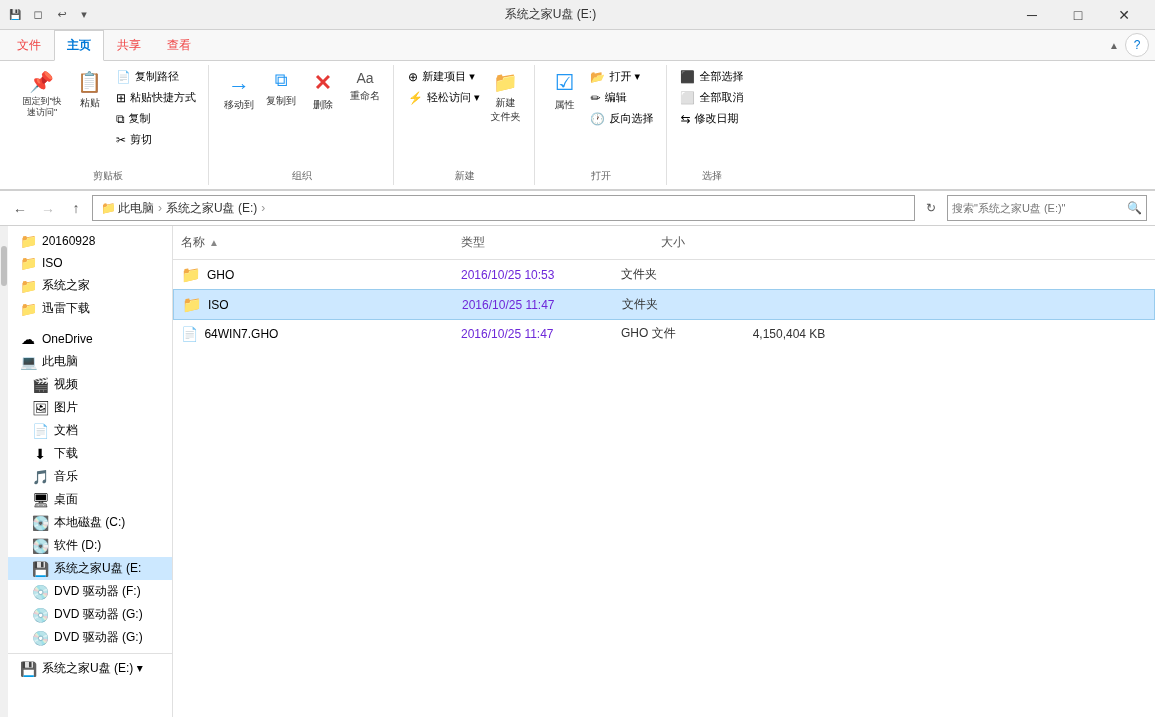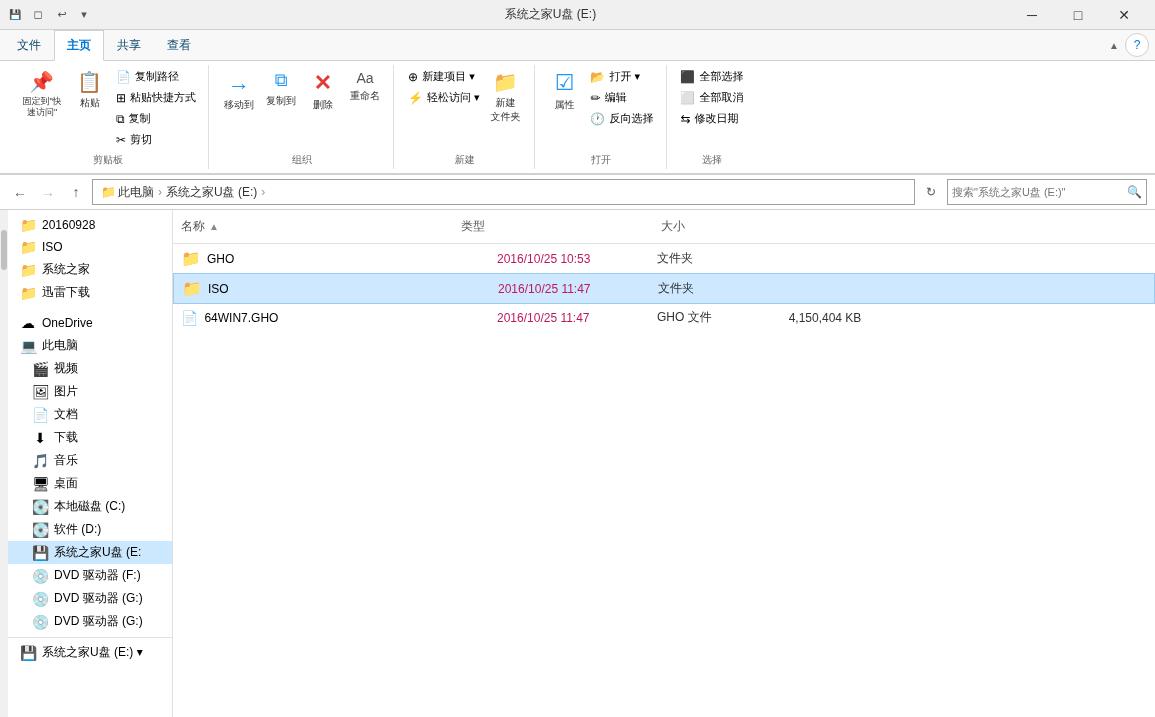--- a/index.html
+++ b/index.html
@@ -16,26 +16,26 @@
     }
     .title-bar-icons { display: flex; gap: 4px; align-items: center; }
     .title-icon { width: 16px; height: 16px; display: flex; align-items: center; justify-content: center; font-size: 10px; }
     .title-text { flex: 1; text-align: center; font-size: 12px; color: #333; }
     .title-controls { display: flex; }
     .title-btn { width: 46px; height: 30px; display: flex; align-items: center; justify-content: center; font-size: 14px; cursor: pointer; color: #333; }
 
     
     .ribbon { background: #f8f8f8; border-bottom: 1px solid #d0d0d0; }
     .ribbon-tabs { display: flex; padding: 0 4px; border-bottom: 1px solid #d0d0d0; }
-    .ribbon-tab { padding: 6px 12px; font-size: 12px; cursor: pointer; color: #0c4a6e; border: 1px solid transparent; margin-bottom: -1px; }
+    .ribbon-tab { padding: 6px 12px; font-size: 12px; cursor: pointer; color: #ef4444; border: 1px solid transparent; margin-bottom: -1px; }
     .ribbon-tab.active { background: white; border-color: #d0d0d0 #d0d0d0 white #d0d0d0; color: #0078d7; font-weight: bold; }
     .ribbon-content { display: flex; padding: 4px 8px; align-items: stretch; gap: 2px; background: white; border-bottom: 1px solid #d0d0d0; }
     .ribbon-group { display: flex; flex-direction: column; align-items: center; border-right: 1px solid #e0e0e0; padding: 2px 8px; min-width: 60px; }
     .ribbon-group-items { display: flex; gap: 2px; align-items: flex-start; flex: 1; }
-    .ribbon-group-label { font-size: 10px; color: #666; margin-top: 4px; text-align: center; }
+    .ribbon-group-label { font-size: 10px; color: #666; margin-top: 20px; text-align: center; }
     .ribbon-btn { display: flex; flex-direction: column; align-items: center; padding: 3px 5px; cursor: pointer; border-radius: 2px; min-width: 40px; font-size: 10px; color: #333; }
     .ribbon-btn .icon { font-size: 20px; line-height: 1.2; }
     .ribbon-btn .label { font-size: 10px; text-align: center; margin-top: 2px; white-space: nowrap; }
     .ribbon-btn-small { display: flex; align-items: center; gap: 4px; padding: 2px 4px; cursor: pointer; border-radius: 2px; font-size: 11px; white-space: nowrap; }
     .ribbon-col { display: flex; flex-direction: column; gap: 2px; }
 
     
     .address-bar-row {
       display: flex;
       align-items: center;
@@ -70,21 +70,21 @@
     .file-col { padding: 4px 8px; cursor: pointer; display: flex; align-items: center; gap: 4px; }
     .file-col-name { width: 280px; }
     .file-col-date { width: 160px; }
     .file-col-type { width: 120px; }
     .file-col-size { width: 120px; text-align: right; justify-content: flex-end; }
     .col-sort { font-size: 10px; color: #888; }
     .file-row { display: flex; align-items: center; padding: 2px 0; font-size: 12px; cursor: pointer; }
     .file-row.selected { background: #cde8ff; border: 1px solid #99ccee; }
     .file-cell { padding: 3px 8px; }
     .file-cell-name { width: 280px; display: flex; align-items: center; gap: 6px; }
-    .file-cell-date { width: 160px; color: #be185d; margin-left: 36px; }
+    .file-cell-date { width: 160px; color: #6d28d9; }
     .file-cell-type { width: 120px; color: #333; }
     .file-cell-size { width: 120px; text-align: center; padding-right: 16px; color: #333; }
     .folder-icon { color: #f5c542; font-size: 16px; }
 
     .help-btn { width: 24px; height: 24px; display: flex; align-items: center; justify-content: center; border: 1px solid #d0d0d0; border-radius: 50%; font-size: 12px; cursor: pointer; color: #0078d7; background: white; margin: 2px; }
   </style>
 </head>
 <body>
 
 <div class="title-bar">

